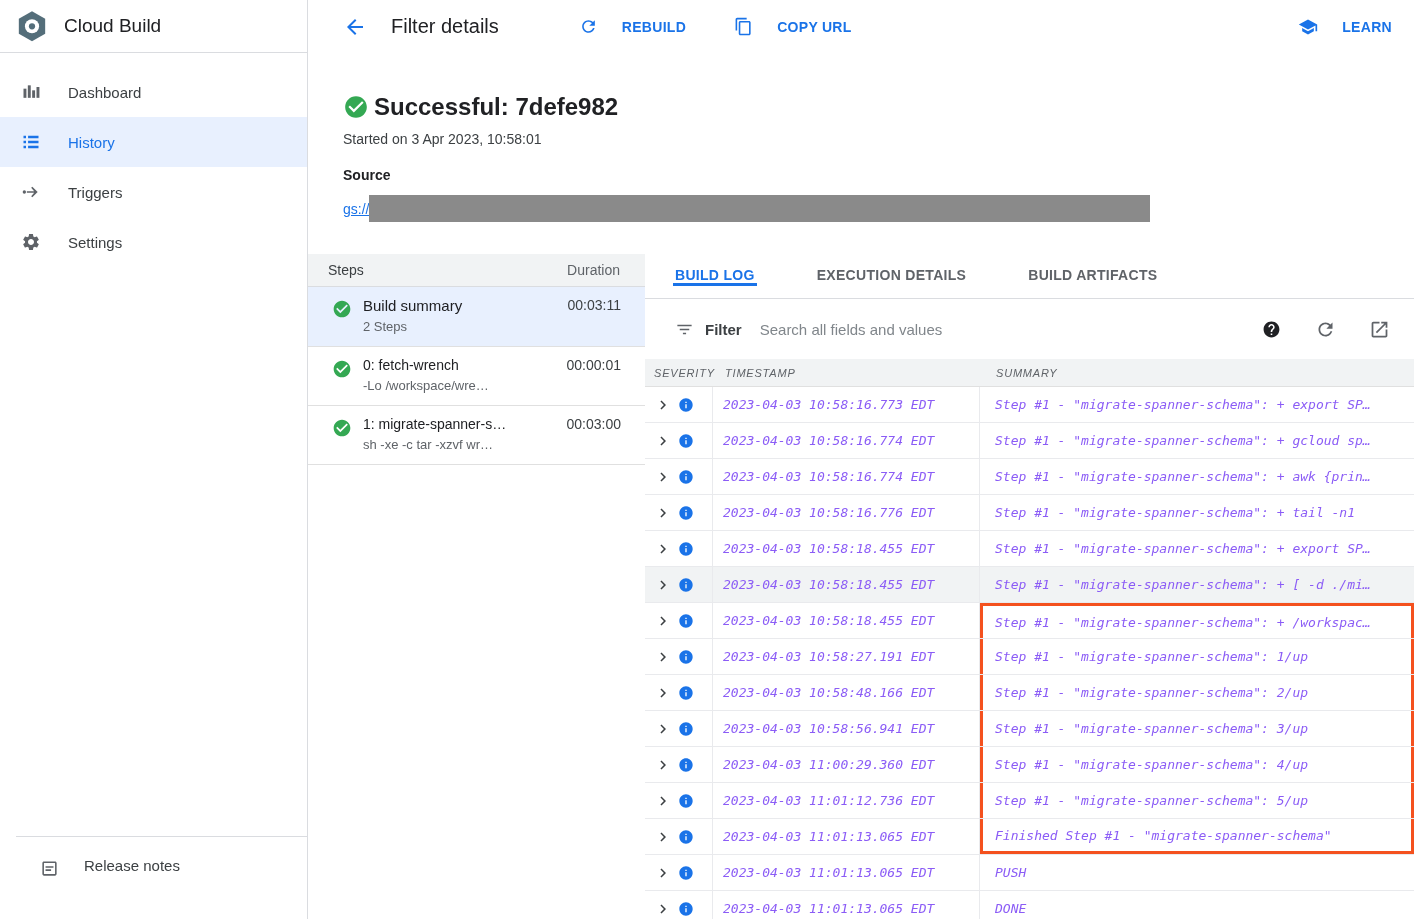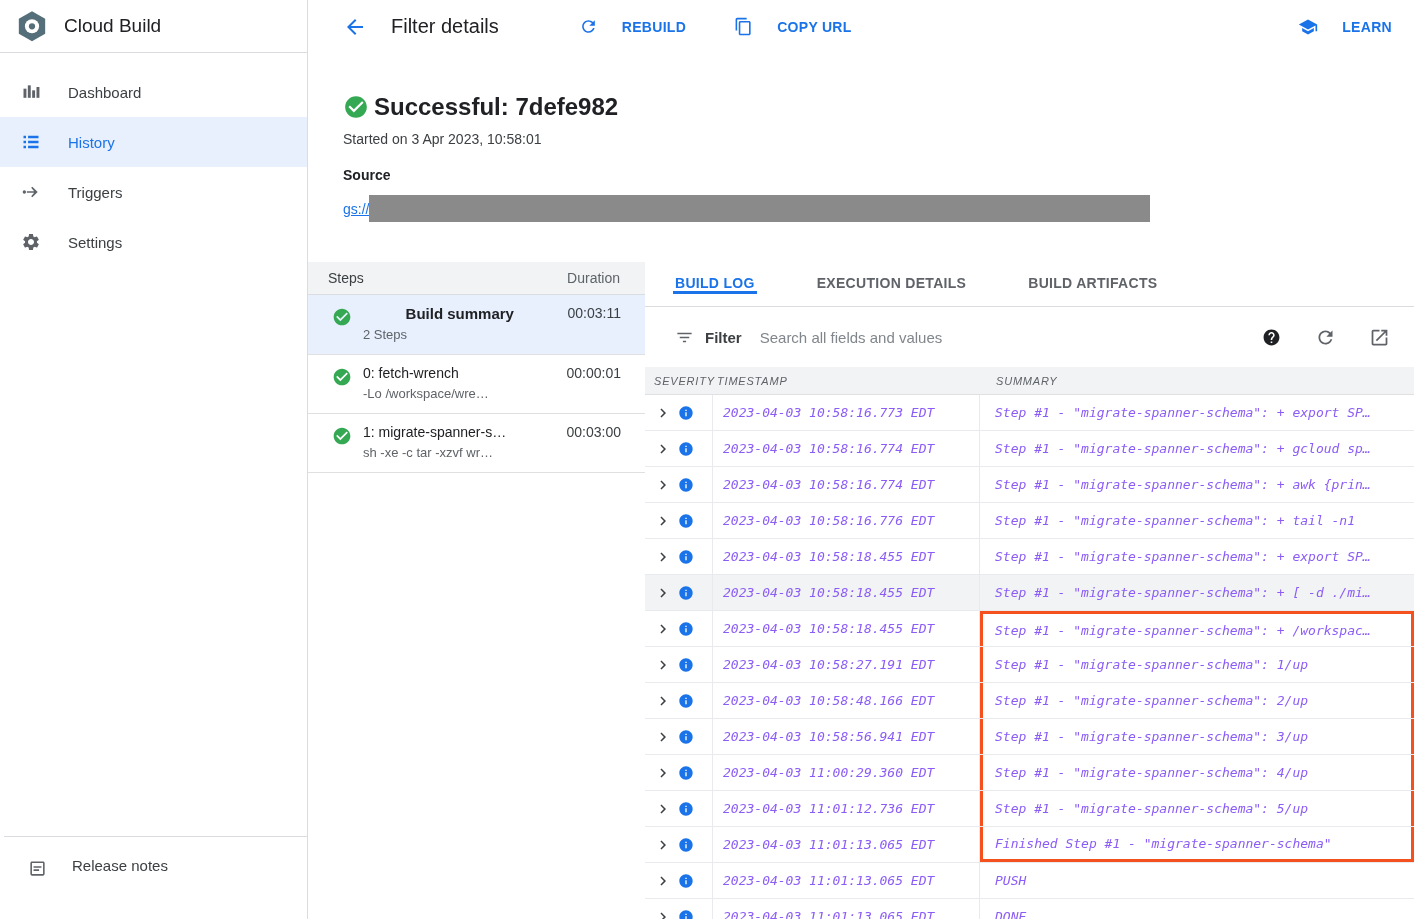--- a/index.html
+++ b/index.html
@@ -14,21 +14,21 @@
   .sidebar { width: 308px; min-width: 308px; border-right: 1px solid #dadce0; position: relative; }
   .sidebar-header { height: 53px; border-bottom: 1px solid #dadce0; display: flex; align-items: center; padding-left: 15px; gap: 15px; }
   .logo { width: 34px; height: 34px; flex: none; }
   .app-title { font-size: 19px; color: #202124; }
   .nav { padding-top: 14px; }
   .nav-item { height: 50px; display: flex; align-items: center; padding-left: 20px; gap: 26px; font-size: 15px; color: #3c4043; cursor: pointer; }
   .nav-icon { width: 22px; height: 22px; display: flex; align-items: center; justify-content: center; }
   .nav-icon svg { fill: #5f6368; }
   .nav-item.active { background: #e8f0fe; color: #1a73e8; }
   .nav-item.active .nav-icon svg { fill: #1a73e8; }
-  .sidebar-footer { position: absolute; left: 4px; right: 0; bottom: 0; height: 83px; border-top: 1px solid #dadce0; display: flex; align-items: flex-start; padding: 20px 0 0 22px; gap: 24px; }
+  .sidebar-footer { position: absolute; left: 16px; right: 0; bottom: 0; height: 83px; border-top: 1px solid #dadce0; display: flex; align-items: flex-start; padding: 20px 0 0 22px; gap: 24px; }
   .sidebar-footer .nav-icon svg { fill: #5f6368; }
   .footer-label { font-size: 15px; color: #3c4043; }
 
   
   .main { flex: 1; min-width: 0; display: flex; flex-direction: column; }
   .topbar { height: 53px; display: flex; align-items: center; padding: 0 22px 0 35px; flex: none; }
   .back-btn { width: 24px; height: 24px; cursor: pointer; }
   .back-btn svg { fill: #1a73e8; }
   .page-title { font-size: 20px; color: #202124; margin-left: 24px; }
   .topbar-btn { display: flex; align-items: center; gap: 24px; color: #1a73e8; font-size: 14px; font-weight: 700; letter-spacing: .3px; cursor: pointer; }
@@ -40,34 +40,34 @@
   .build-info { padding: 40px 0 0 35px; flex: none; }
   .status-heading { display: flex; align-items: center; gap: 5px; }
   .status-heading svg { width: 26px; height: 26px; fill: #34a853; }
   .status-title { font-size: 24px; font-weight: 700; color: #202124; }
   .started { margin-top: 10px; font-size: 14px; color: #3c4043; }
   .source-label { margin-top: 20px; font-size: 14px; font-weight: 700; color: #202124; }
   .source-row { margin-top: 12px; display: flex; align-items: center; }
   .source-link { color: #1a73e8; text-decoration: underline; font-size: 14px; cursor: pointer; }
   .redacted-bar { width: 781px; height: 27px; background: #8a8a8a; }
 
-  .content { display: flex; flex: 1; margin-top: 40px; min-height: 0; }
+  .content { display: flex; flex: 1; margin-top: 32px; min-height: 0; }
 
   
   .steps-panel { width: 337px; min-width: 337px; }
   .steps-header { height: 33px; background: #f1f3f4; border-bottom: 1px solid #dadce0; display: flex; align-items: center; justify-content: space-between; padding: 0 25px 0 20px; font-size: 14px; }
   .steps-header .h-steps { color: #3c4043; }
   .steps-header .h-duration { color: #5f6368; }
   .step-row { display: flex; gap: 11px; padding: 10px 24px 12px 24px; border-bottom: 1px solid #e0e0e0; cursor: pointer; }
   .step-row.selected { background: #e8f0fe; }
   .step-check { width: 20px; height: 20px; flex: none; margin-top: 2px; }
   .step-check svg { fill: #34a853; }
   .step-body { flex: 1; min-width: 0; }
   .step-title { font-size: 14px; color: #202124; white-space: nowrap; overflow: hidden; }
-  .step-row.selected .step-title { font-weight: 700; font-size: 15px; text-align: center; }
+  .step-row.selected .step-title { font-weight: 400; font-size: 15px; }
   .step-sub { font-size: 13px; color: #5f6368; margin-top: 5px; white-space: nowrap; overflow: hidden; }
   .step-duration { flex: none; font-size: 14px; color: #3c4043; }
 
   
   .log-panel { flex: 1; min-width: 0; display: flex; flex-direction: column; }
   .tabbar { height: 45px; border-bottom: 1px solid #dadce0; display: flex; padding-left: 28px; gap: 58px; flex: none; align-items: center; }
   .tab { display: flex; align-items: center; font-size: 14px; font-weight: 700; letter-spacing: .3px; color: #5f6368; border-bottom: 3px solid transparent; padding: 0 2px; cursor: pointer; }
   .tab.active { color: #1a73e8; border-bottom-color: #1a73e8; }
 
   .filterbar { height: 60px; display: flex; align-items: center; padding: 0 24px 0 30px; flex: none; }
@@ -75,21 +75,21 @@
   .filter-btn svg { fill: #5f6368; }
   .search-input { flex: 1; border: none; outline: none; font-size: 15px; color: #202124; margin-left: 18px; font-family: "Liberation Sans", "DejaVu Sans", sans-serif; background: transparent; }
   .search-input::placeholder { color: #80868b; }
   .icon-btn { margin-left: 32px; width: 22px; height: 22px; display: flex; align-items: center; justify-content: center; cursor: pointer; }
   .icon-btn svg { fill: #5f6368; }
   .icon-btn.help svg { fill: #202124; }
 
   .log-table { flex: 1; min-height: 0; display: flex; flex-direction: column; overflow: hidden; font-style: italic; }
   .log-head { height: 28px; background: #f1f3f4; display: flex; align-items: center; font-size: 11px; color: #5f6368; letter-spacing: .8px; flex: none; border-bottom: 1px solid #e0e0e0; }
   .col-sev { width: 68px; padding-left: 9px; }
-  .col-ts { width: 267px; padding-left: 4px; }
+  .col-ts { width: 267px; padding-left: 12px; }
   .col-sum { flex: 1; padding-left: 16px; }
 
   .log-row { height: 36px; display: flex; align-items: stretch; border-bottom: 1px solid #e9eaed; flex: none; }
   .log-row.shaded { background: #f1f3f4; }
   .cell { display: flex; align-items: center; }
   .cell.sev { width: 68px; padding-left: 9px; gap: 6px; border-right: 1px solid #e9eaed; }
   .cell.ts { width: 267px; padding-left: 10px; border-right: 1px solid #e9eaed; }
   .cell.sum { flex: 1; padding-left: 15px; overflow: hidden; white-space: nowrap; }
   .mono { font-family: "DejaVu Sans Mono", "Liberation Mono", monospace; font-size: 13px; color: #8b5cf6; }
   .chev { width: 18px; height: 18px; cursor: pointer; flex: none; }

